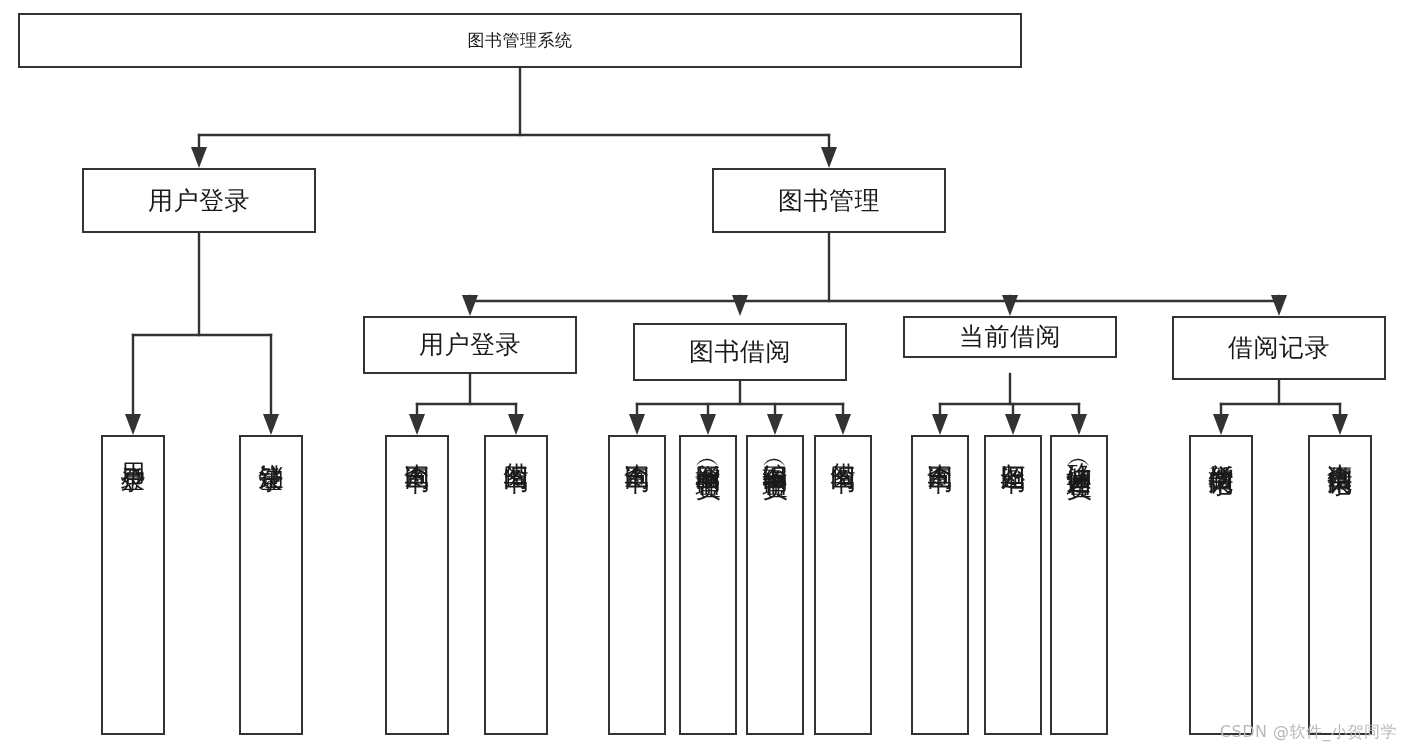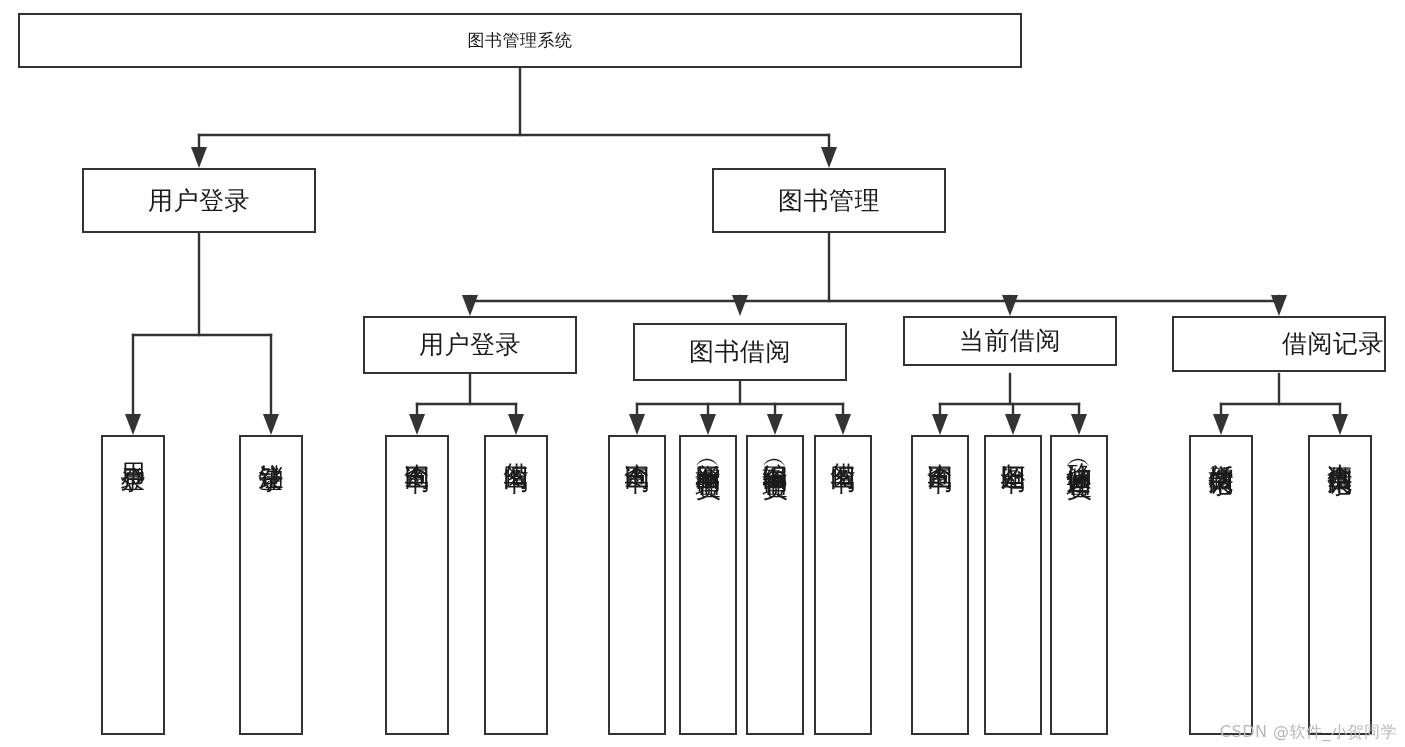--- a/index.html
+++ b/index.html
@@ -147,24 +147,24 @@
   <div class="node horiz" id="node-l2-1" style="left: 712px; top: 168px; width: 234px; height: 65px;">
     <span class="node-label">图书管理</span>
   </div>
 
   <div class="node horiz" id="node-l3-0" style="left: 363px; top: 316px; width: 214px; height: 58px;">
     <span class="node-label">用户登录</span>
   </div>
   <div class="node horiz" id="node-l3-1" style="left: 633px; top: 316px; width: 214px; height: 58px; margin-top: 7px;">
     <span class="node-label">图书借阅</span>
   </div>
-  <div class="node horiz" id="node-l3-2" style="left: 903px; top: 316px; width: 214px; height: 50px;">
+  <div class="node horiz" id="node-l3-2" style="left: 903px; top: 316px; width: 214px; height: 42px;">
     <span class="node-label">当前借阅</span>
   </div>
-  <div class="node horiz" id="node-l3-3" style="left: 1172px; top: 316px; width: 214px; height: 56px; justify-content: flex-end;">
+  <div class="node horiz" id="node-l3-3" style="left: 1172px; top: 316px; width: 214px; height: 64px;">
     <span class="node-label">借阅记录</span>
   </div>
 
   <div class="node vert" id="node-leaf-0" style="left: 101px; top: 435px; width: 64px; height: 300px;">
     <span class="node-label">用户登录</span>
   </div>
   <div class="node vert" id="node-leaf-1" style="left: 239px; top: 435px; width: 64px; height: 300px;">
     <span class="node-label">注销登录</span>
   </div>
   <div class="node vert" id="node-leaf-2" style="left: 385px; top: 435px; width: 64px; height: 300px;">

